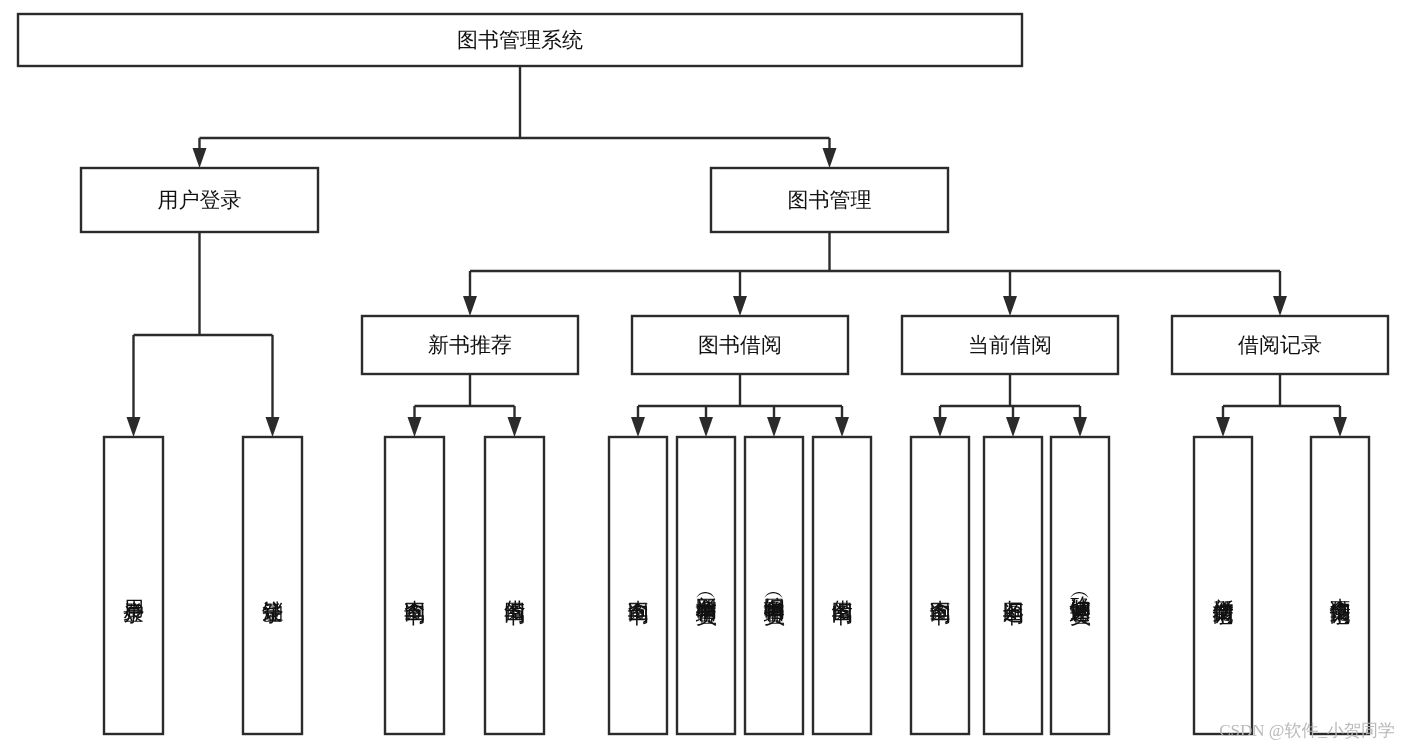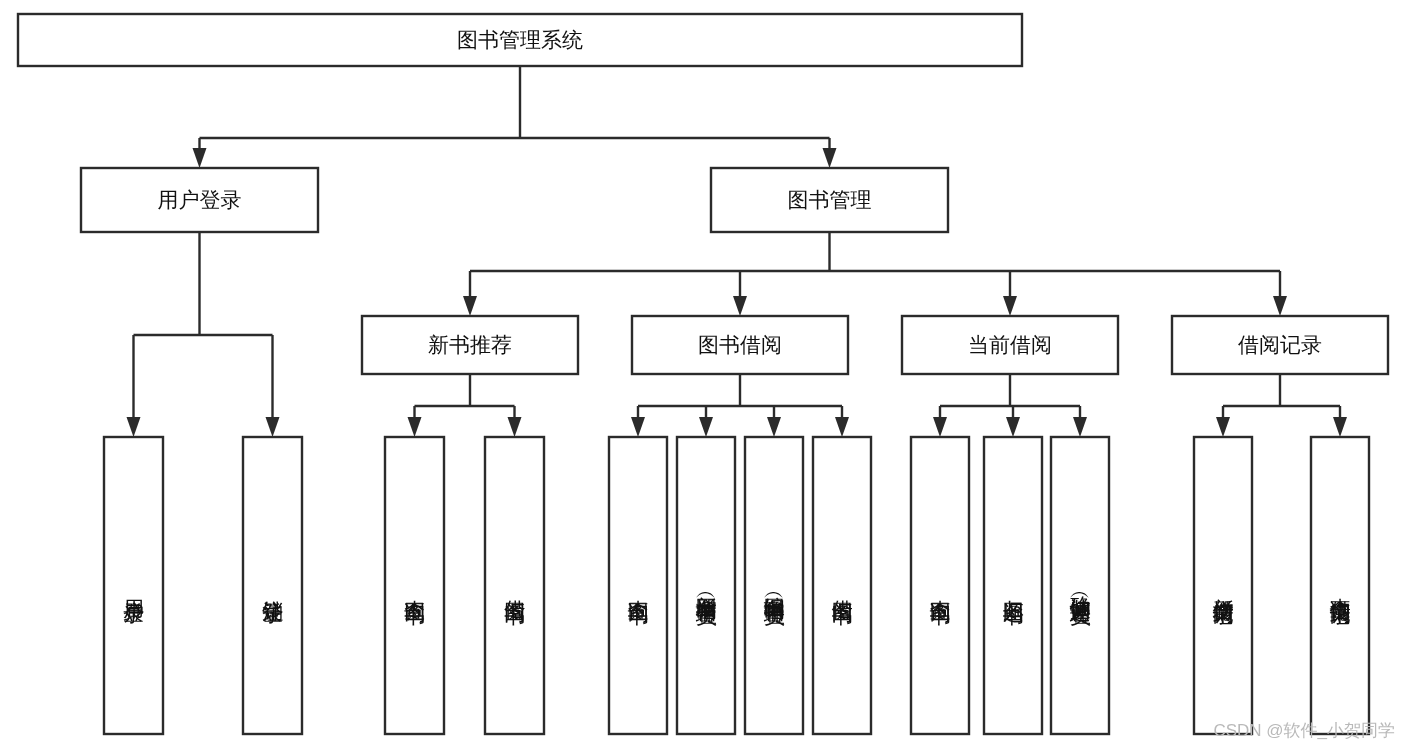--- a/index.html
+++ b/index.html
@@ -57,21 +57,21 @@
     color: #111111;
     letter-spacing: 1.5px;
     white-space: nowrap;
     text-align: center;
     pointer-events: none;
   }
   .watermark {
     position: absolute;
     right: 10px;
     bottom: 5px;
-    font-family: Liberation Sans, sans-serif;
+    font-family: Liberation Serif, serif;
     font-size: 17px;
     color: #b9b9b9;
     white-space: nowrap;
   }
 </style>
 </head>
 <body>
 
 <div id="diagram-root">
 

